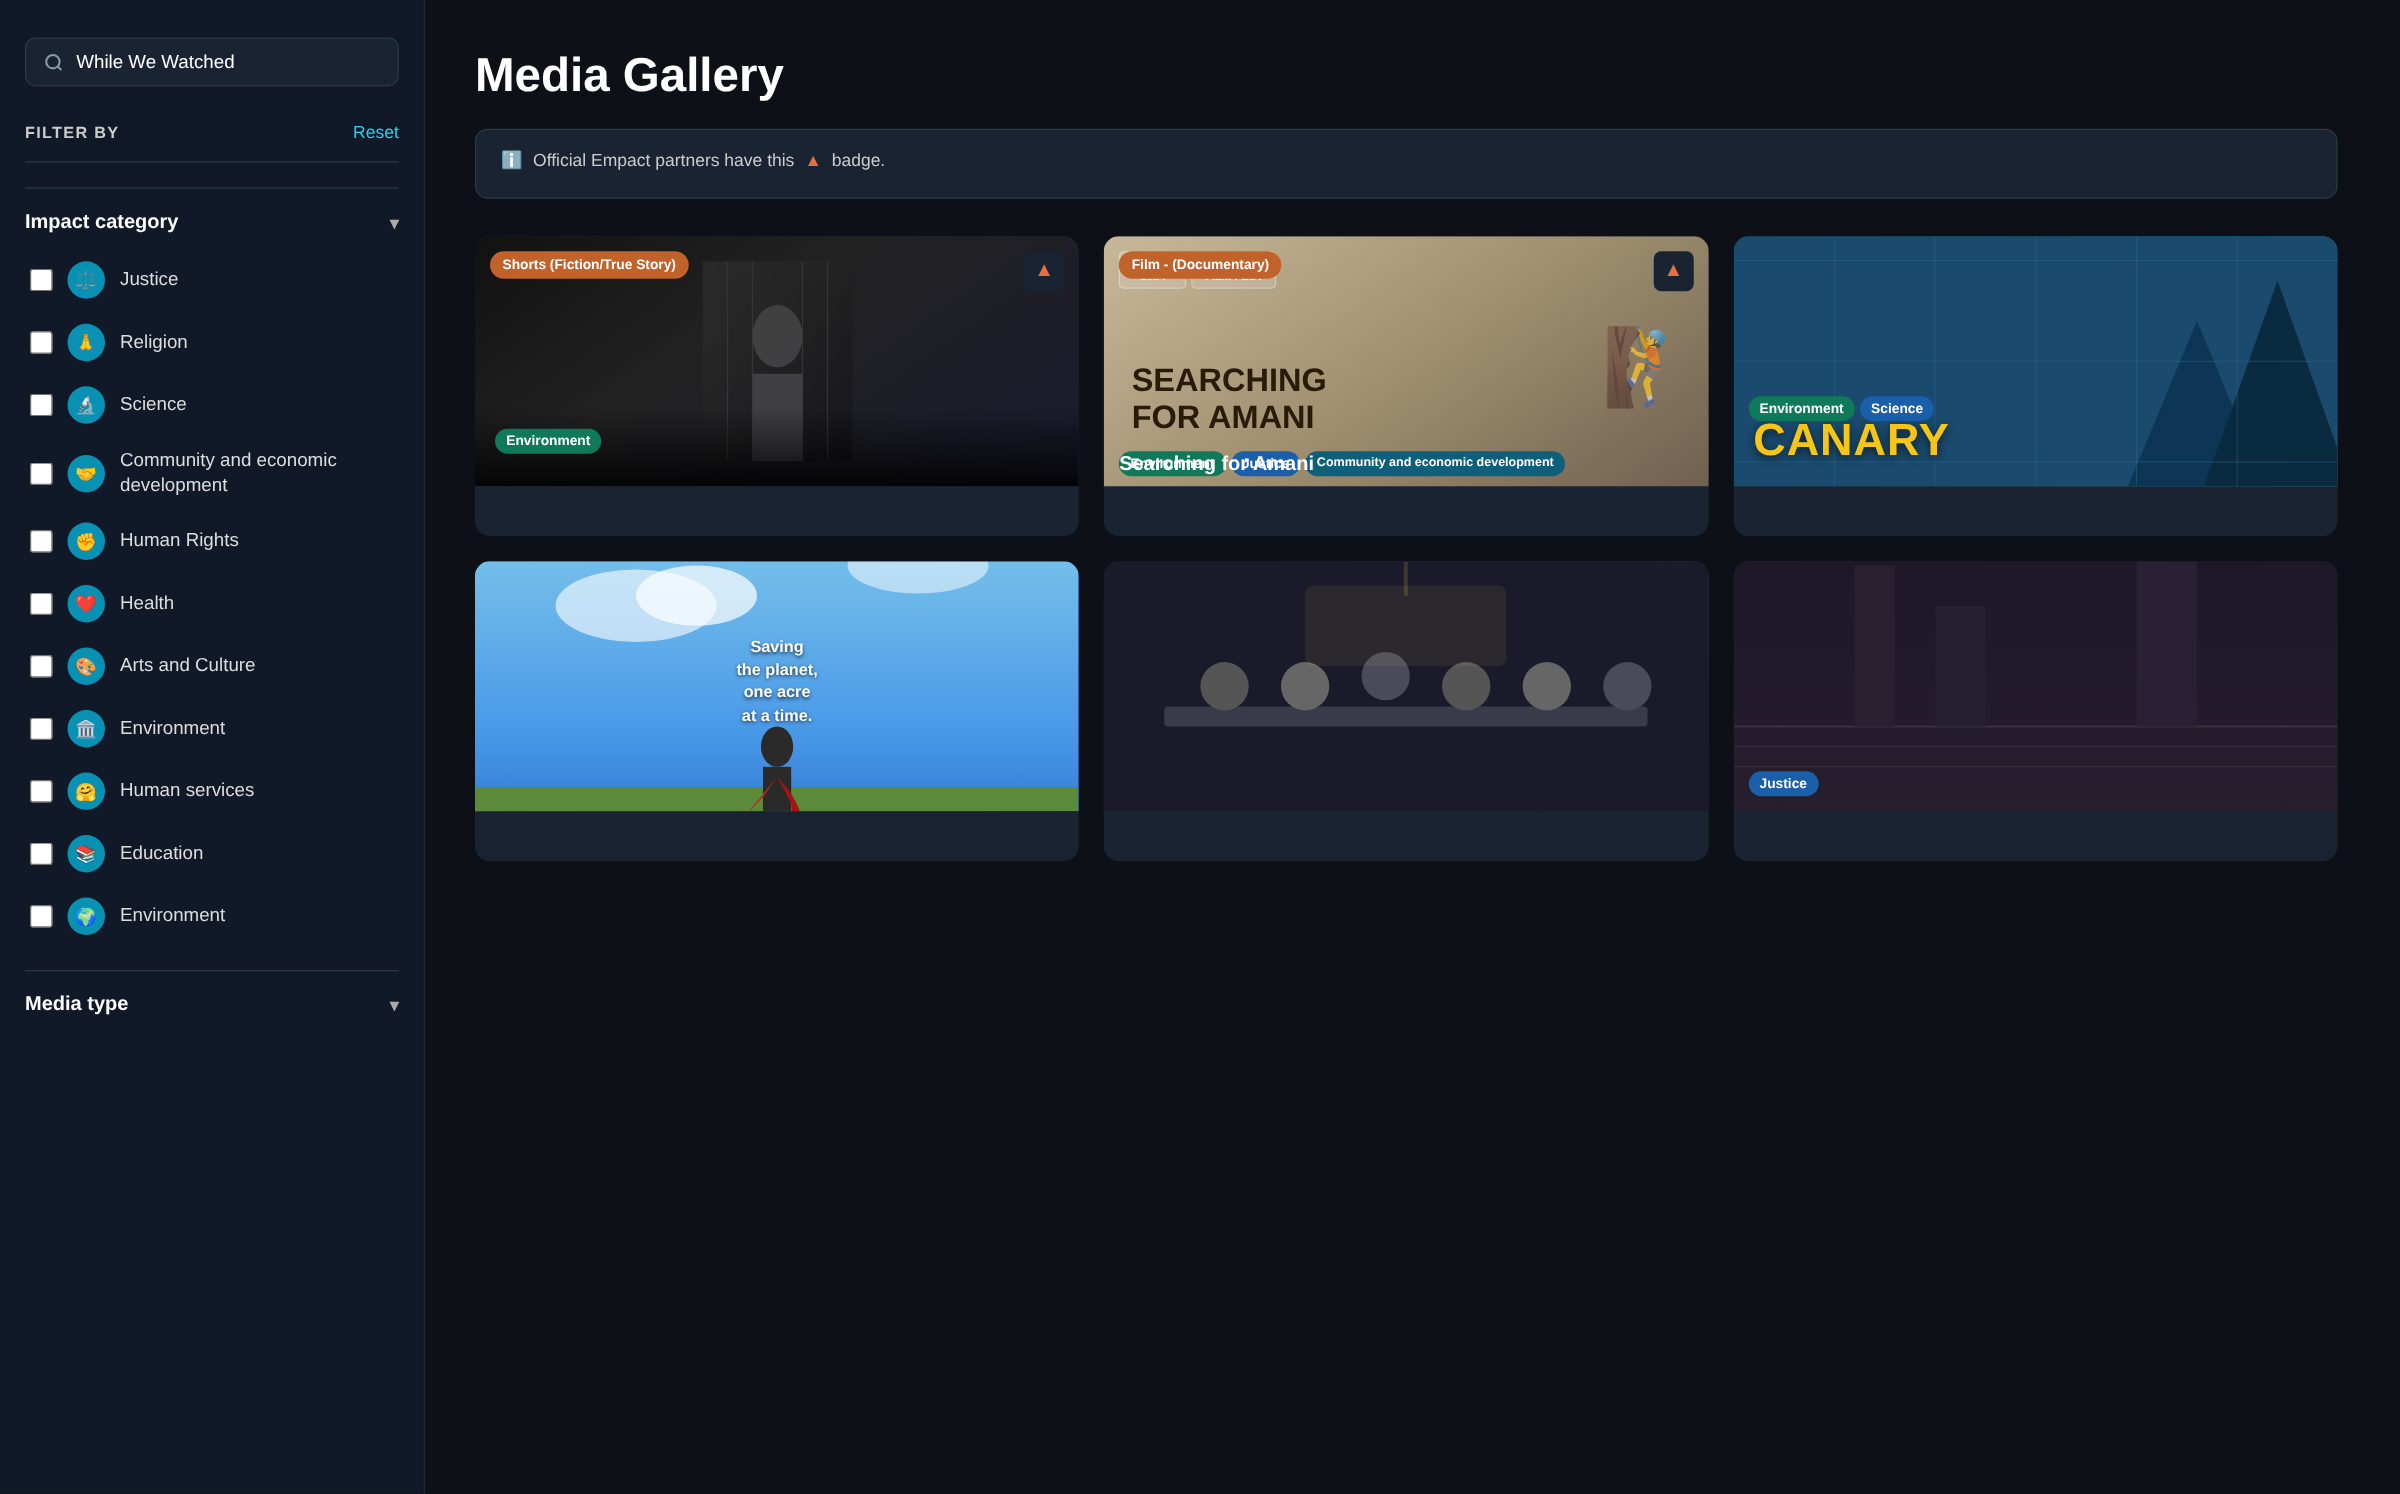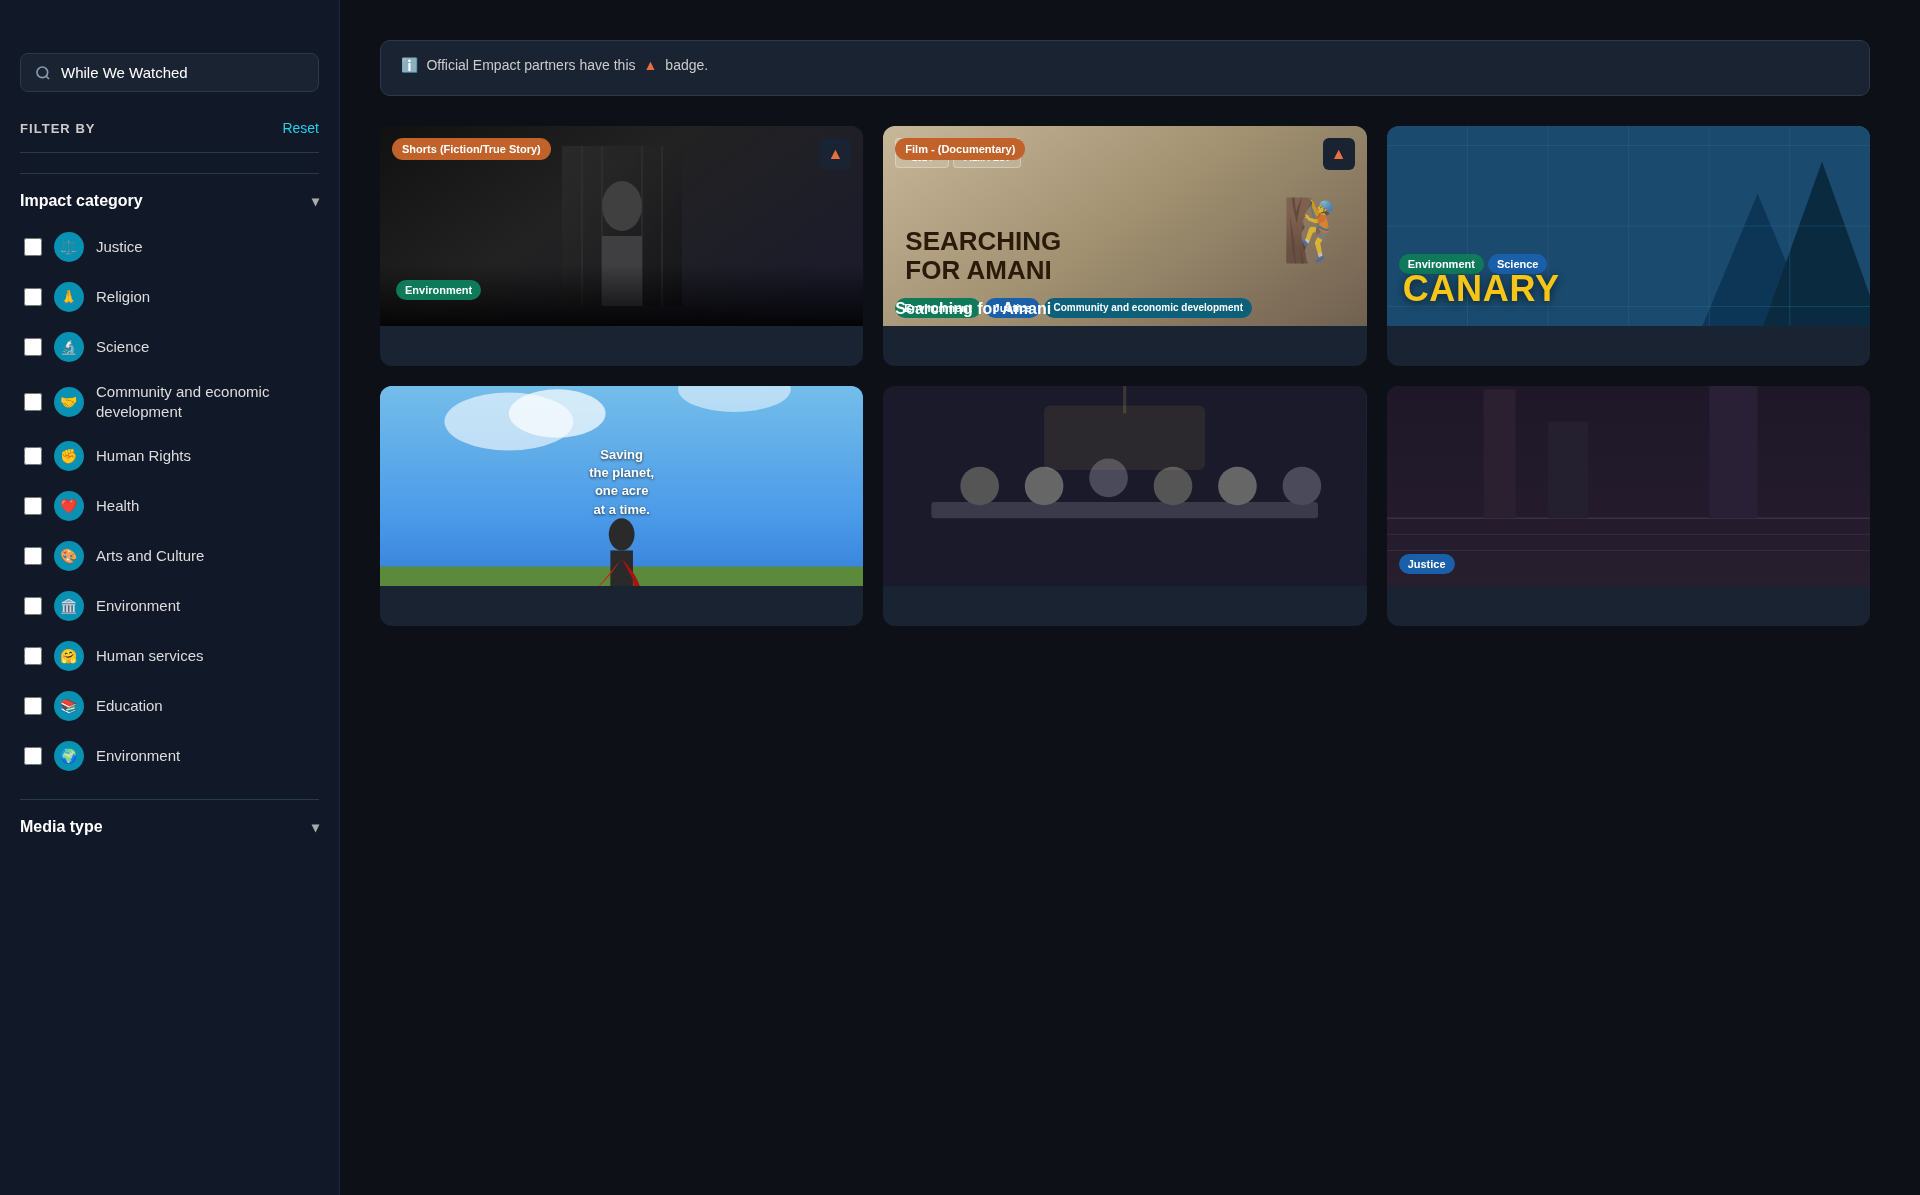--- a/index.html
+++ b/index.html
@@ -26,21 +26,20 @@
 
     .search-box {
       display: flex;
       align-items: center;
       background: #1a2332;
       border: 1px solid #2a3a4a;
       border-radius: 8px;
       padding: 10px 14px;
       margin-bottom: 28px;
       gap: 10px;
-      margin-top: 23px;
     }
     .search-box input {
       background: transparent;
       border: none;
       outline: none;
       color: #fff;
       font-size: 15px;
       width: 100%;
     }
     .search-icon-svg {
@@ -456,20 +455,21 @@
 
   <div class="section-title" style="margin-top: 12px;">
     <span>Media type</span>
     <span class="chevron">▾</span>
   </div>
 
 </aside>
 
 <main class="main">
 
+  <h1 class="page-title">Media Gallery</h1>
 
   <div class="info-banner">
     <div class="info-line1">
       <span>ℹ️</span>
       <span>Official Empact partners have this</span>
       <span class="info-badge-icon">▲</span>
       <span>badge.</span>
     </div>
   </div>
 

